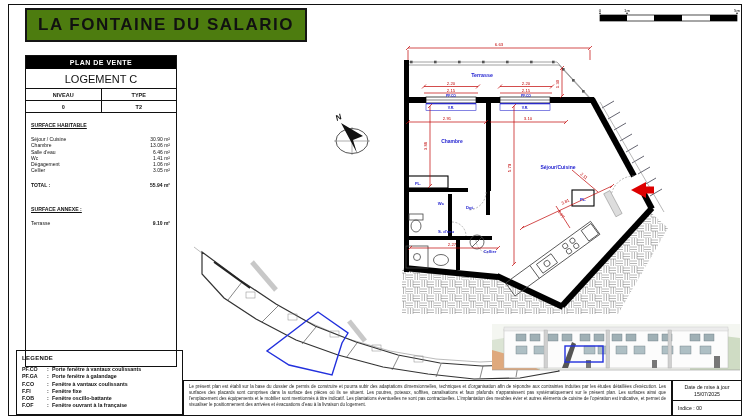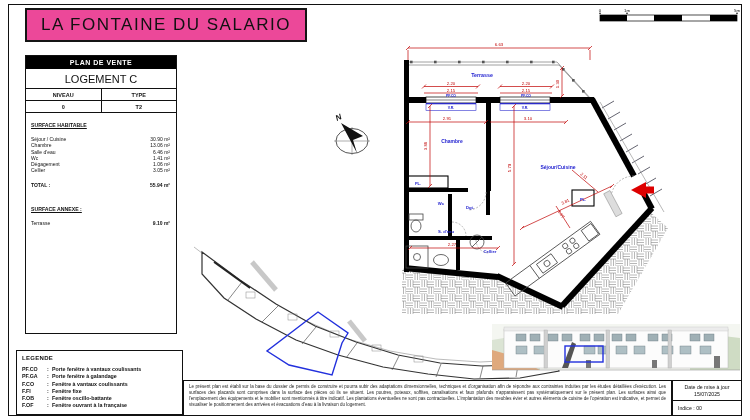--- a/index.html
+++ b/index.html
@@ -1,24 +1,24 @@
 <!DOCTYPE html>
 <html><head>
 <meta charset="utf-8">
 <style>
   html,body{margin:0;padding:0;background:#fff;}
   #page{position:relative;width:750px;height:420px;background:#fff;overflow:hidden;
         font-family:"Liberation Sans",sans-serif;color:#111;}
   .page-border{position:absolute;left:8px;top:4px;width:732px;height:410px;border:1.3px solid #111;}
   
-  .title-box{position:absolute;left:25px;top:8px;width:278px;height:30px;background:#ec4899;
+  .title-box{position:absolute;left:25px;top:8px;width:278px;height:30px;background:#4d7c0f;
      border:2.5px solid #151515;display:flex;align-items:center;justify-content:center;
-     font-size:17px;font-weight:normal;letter-spacing:1.5px;}
+     font-size:17px;font-weight:bold;letter-spacing:1.5px;}
   
-  .info-table{position:absolute;left:25px;top:55px;width:152px;height:279px;border:1px solid #111;
+  .info-table{position:absolute;left:25px;top:55px;width:152px;height:312px;border:1px solid #111;
      box-sizing:border-box;background:#fff;}
   .row.pdv{height:13px;background:#000;color:#fff;font-weight:bold;font-size:7px;
      display:flex;align-items:center;justify-content:center;letter-spacing:.5px;}
   .row.logement{height:19px;border-bottom:1px solid #111;font-size:11px;
      display:flex;align-items:center;justify-content:center;}
   .row.cols{display:flex;height:11px;border-bottom:1px solid #111;font-weight:bold;font-size:5.5px;}
   .row.cols .cell{flex:1;display:flex;align-items:center;justify-content:center;}
   .row.cols .cell.first{border-right:1px solid #111;}
   .surface-section{padding:9px 6px 0 5px;}
   .sec-title{font-weight:bold;text-decoration:underline;font-size:5.2px;margin-bottom:8px;}

